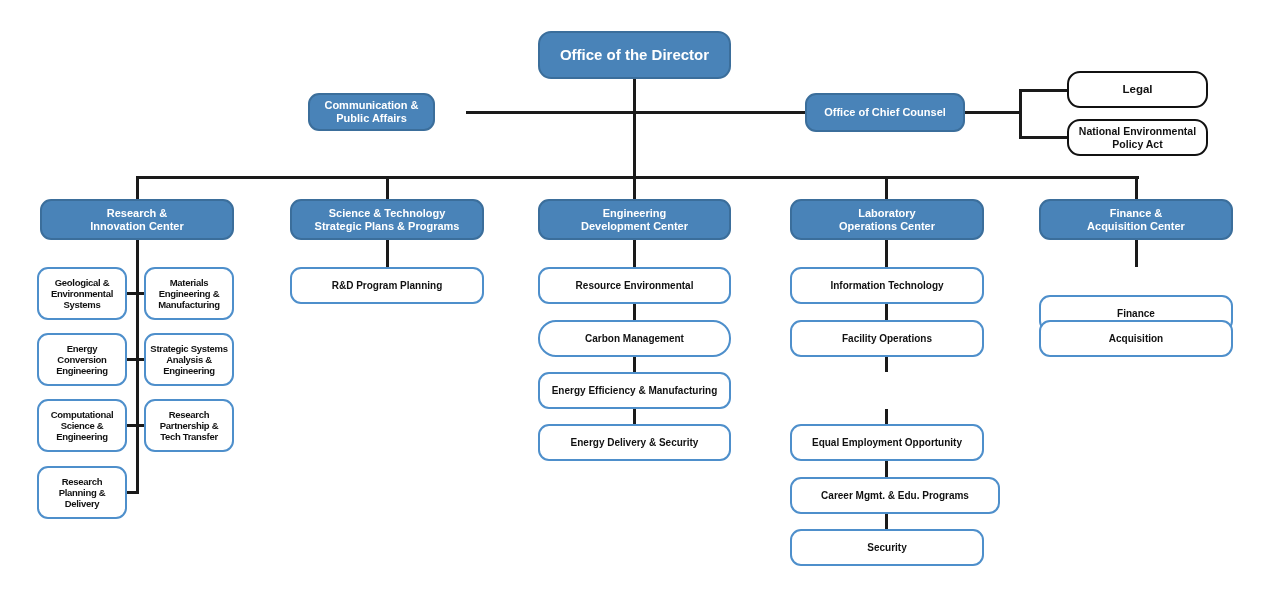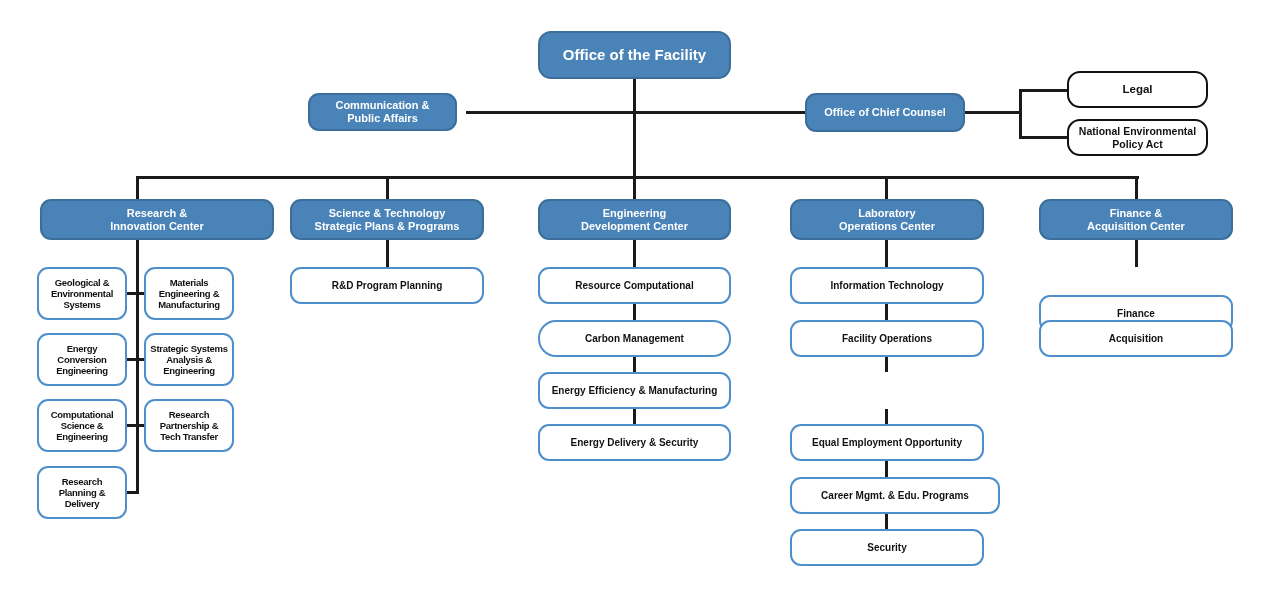--- a/index.html
+++ b/index.html
@@ -82,30 +82,30 @@
   <div class="line" style="left:633px; top:409px; width:3px; height:15px;"></div>
   <div class="line" style="left:885px; top:240px; width:3px; height:27px;"></div>
   <div class="line" style="left:885px; top:304px; width:3px; height:16px;"></div>
   <div class="line" style="left:885px; top:357px; width:3px; height:15px;"></div>
   <div class="line" style="left:885px; top:409px; width:3px; height:15px;"></div>
   <div class="line" style="left:885px; top:461px; width:3px; height:16px;"></div>
   <div class="line" style="left:885px; top:514px; width:3px; height:15px;"></div>
   <div class="line" style="left:1135px; top:240px; width:3px; height:27px;"></div>
   <div class="line" style="left:1135px; top:304px; width:3px; height:16px;"></div>
 
-  <div class="box blue root-box" style="left:538px; top:31px; width:193px; height:48px;">Office of the Facility</div>
+  <div class="box blue root-box" style="left:538px; top:31px; width:193px; height:48px;">Office of the Director</div>
 
-  <div class="box blue staff-box" style="left:308px; top:93px; width:149px; height:38px;">Communication &amp;
+  <div class="box blue staff-box" style="left:308px; top:93px; width:127px; height:38px;">Communication &amp;
 Public Affairs</div>
   <div class="box blue staff-box" style="left:805px; top:93px; width:160px; height:39px;">Office of Chief Counsel</div>
   <div class="box counsel-child" style="left:1067px; top:71px; width:141px; height:37px;">Legal</div>
   <div class="box counsel-child" style="left:1067px; top:119px; width:141px; height:37px; font-size:10.5px;">National Environmental
 Policy Act</div>
 
-  <div class="box blue center-box" style="left:40px; top:199px; width:234px; height:41px;text-align:center;">Research &amp;
+  <div class="box blue center-box" style="left:40px; top:199px; width:194px; height:41px;text-align:center;">Research &amp;
 Innovation Center</div>
   <div class="box blue center-box" style="left:290px; top:199px; width:194px; height:41px;">Science &amp; Technology
 Strategic Plans &amp; Programs</div>
   <div class="box blue center-box" style="left:538px; top:199px; width:193px; height:41px;">Engineering
 Development Center</div>
   <div class="box blue center-box" style="left:790px; top:199px; width:194px; height:41px;">Laboratory
 Operations Center</div>
   <div class="box blue center-box" style="left:1039px; top:199px; width:194px; height:41px;">Finance &amp;
 Acquisition Center</div>
 
@@ -126,21 +126,21 @@
 Manufacturing</div>
   <div class="box child ric-child" style="left:144px; top:333px; width:90px; height:53px;">Strategic Systems
 Analysis &amp;
 Engineering</div>
   <div class="box child ric-child" style="left:144px; top:399px; width:90px; height:53px;">Research
 Partnership &amp;
 Tech Transfer</div>
 
   <div class="box child" style="left:290px; top:267px; width:194px; height:37px;">R&amp;D Program Planning</div>
 
-  <div class="box child" style="left:538px; top:267px; width:193px; height:37px;">Resource Computational</div>
+  <div class="box child" style="left:538px; top:267px; width:193px; height:37px;">Resource Environmental</div>
   <div class="box child" style="left:538px; top:320px; width:193px; height:37px;border-radius:18px;">Carbon Management</div>
   <div class="box child" style="left:538px; top:372px; width:193px; height:37px;">Energy Efficiency &amp; Manufacturing</div>
   <div class="box child" style="left:538px; top:424px; width:193px; height:37px;">Energy Delivery &amp; Security</div>
 
   <div class="box child" style="left:790px; top:267px; width:194px; height:37px;">Information Technology</div>
   <div class="box child" style="left:790px; top:320px; width:194px; height:37px;">Facility Operations</div>
   <div class="box child" style="left:790px; top:424px; width:194px; height:37px;">Equal Employment Opportunity</div>
   <div class="box child" style="left:790px; top:477px; width:210px; height:37px;">Career Mgmt. &amp; Edu. Programs</div>
   <div class="box child" style="left:790px; top:529px; width:194px; height:37px;border-radius:11px;">Security</div>
 

